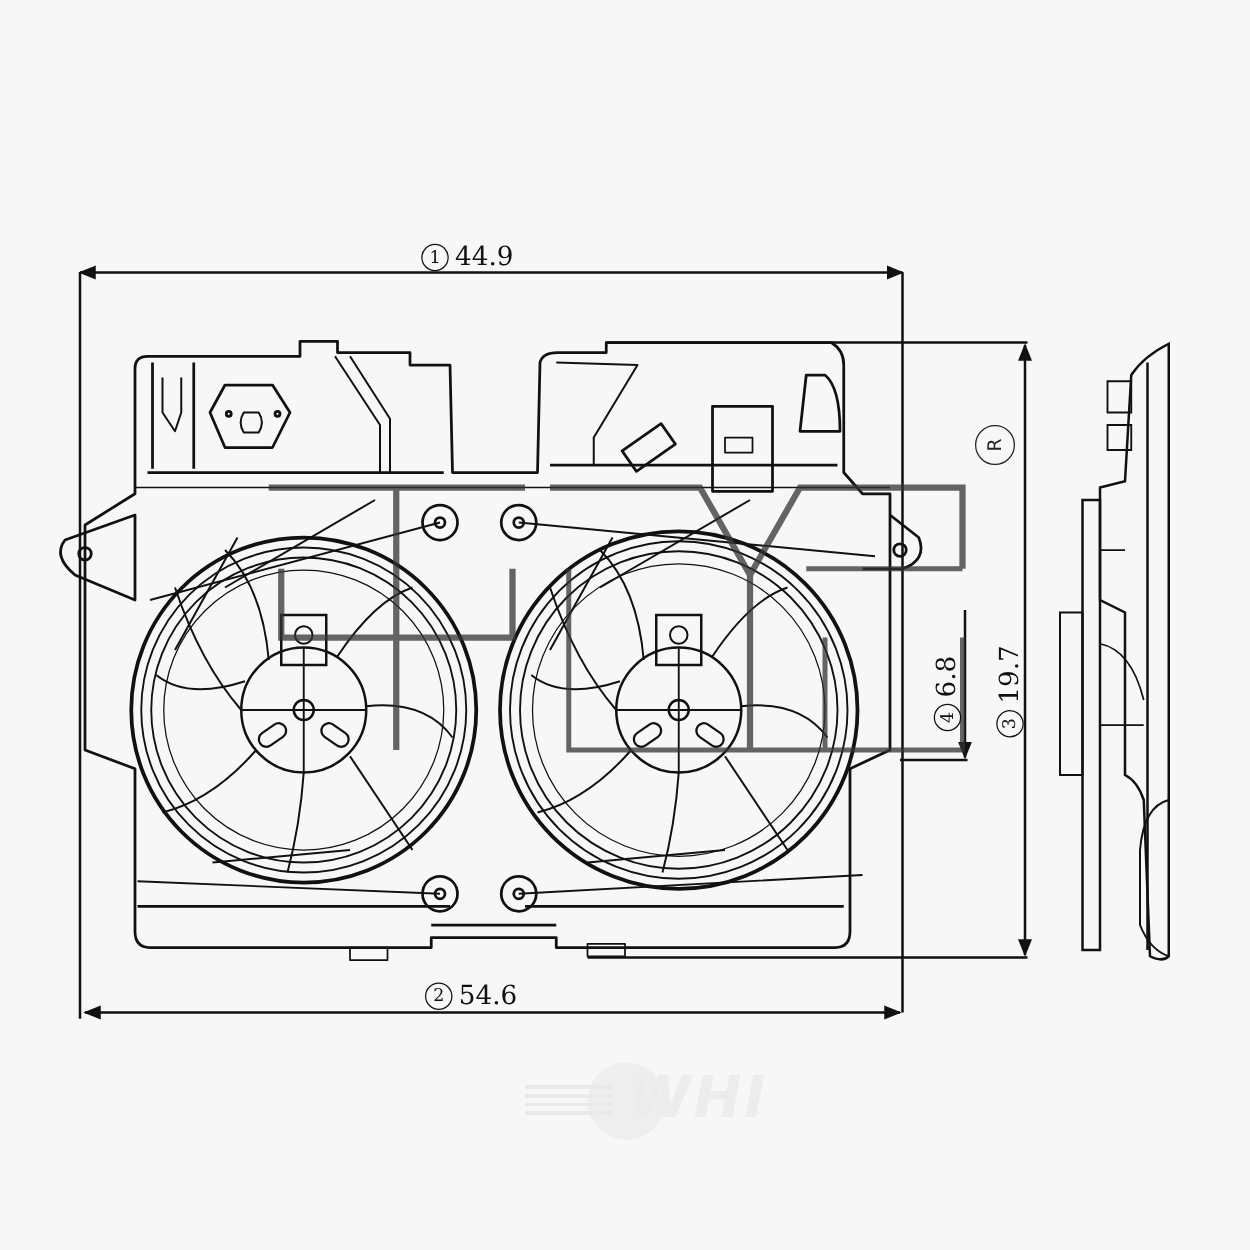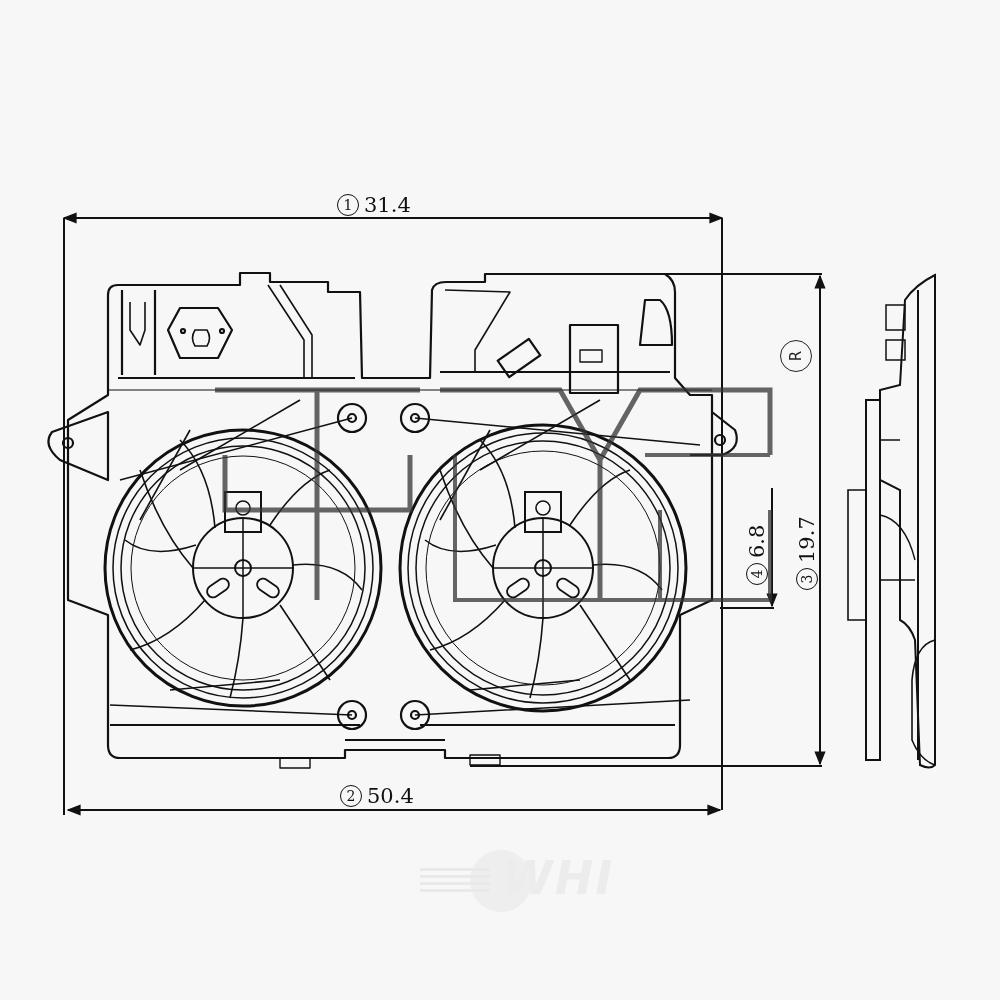--- a/index.html
+++ b/index.html
@@ -154,24 +154,24 @@
     <path d="M918,290 L918,760"></path>
     <path d="M886,305 L905,305 L905,330 L886,330 Z M886,340 L905,340 L905,360 L886,360 Z" stroke-width="1.5"></path>
     <path d="M866,400 L880,400 L880,760 L866,760 Z"></path>
     <path d="M848,490 L866,490 L866,620 L848,620 Z" stroke-width="1.6"></path>
     <path d="M880,440 L900,440 M880,515 Q905,520 915,560 M880,580 L915,580" stroke-width="1.4"></path>
     <path d="M935,640 Q915,645 912,680 L912,740 Q920,760 935,765" stroke-width="1.6"></path>
   </g>
 </svg>
 
 <div class="dim-label" style="left:337px; top:193px;">
-  <span class="num">1</span><span>31.4</span>
+  <span class="num">1</span><span>44.9</span>
 </div>
 <div class="dim-label" style="left:340px; top:784px;">
-  <span class="num">2</span><span>50.4</span>
+  <span class="num">2</span><span>54.6</span>
 </div>
 <div class="dim-label vert" style="left:795px; top:590px;">
   <span class="num">3</span><span>19.7</span>
 </div>
 <div class="dim-label vert" style="left:745px; top:585px;">
   <span class="num">4</span><span>6.8</span>
 </div>
 
 <div class="mark-r">R</div>
 

